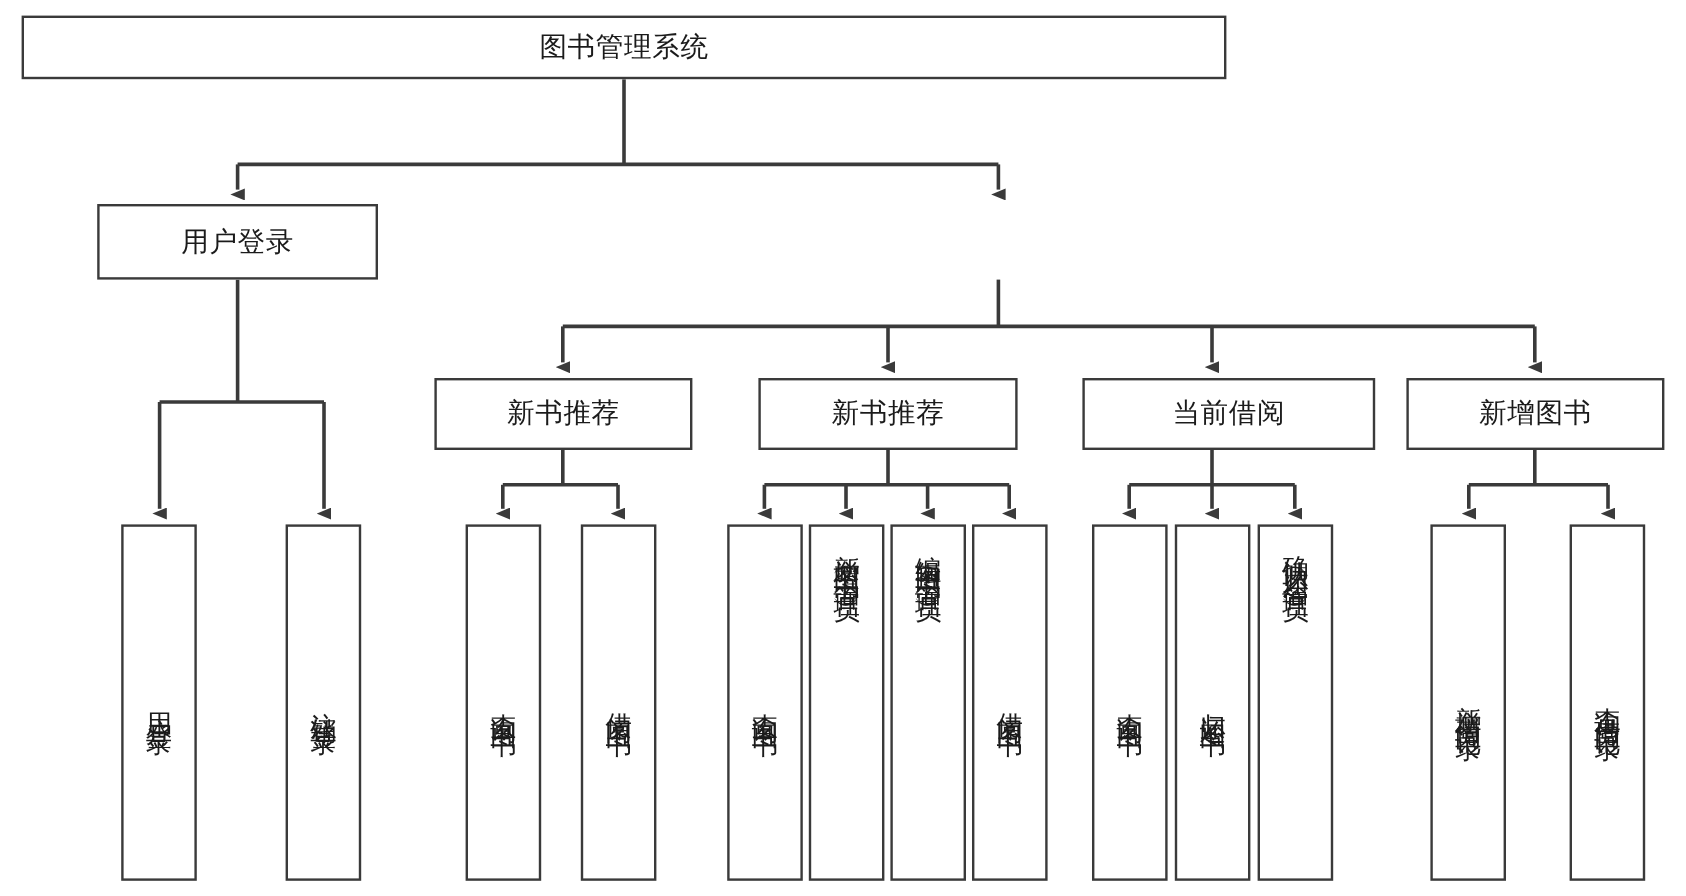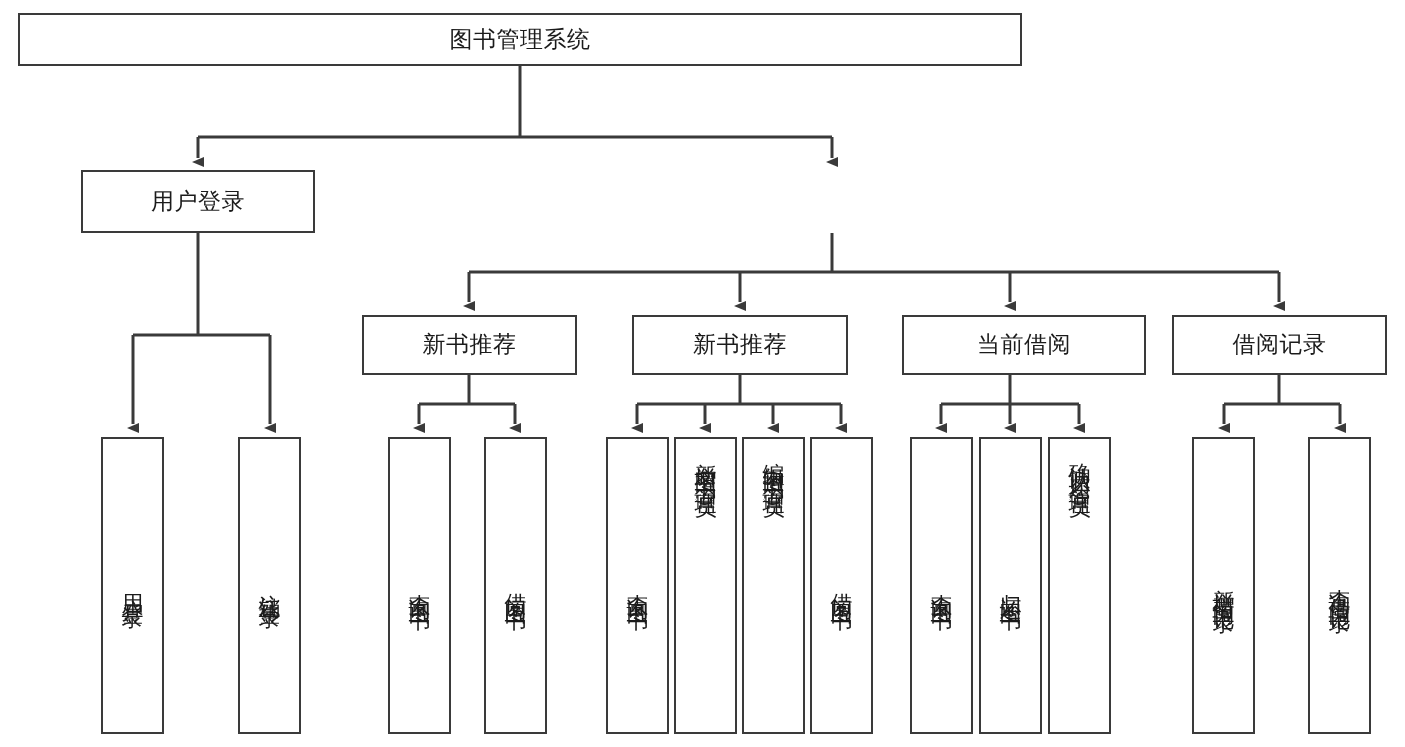--- a/index.html
+++ b/index.html
@@ -143,21 +143,21 @@
   <div class="node horiz" style="left:362px; top:315px; width:215px; height:60px;">
     <span class="label">新书推荐</span>
   </div>
   <div class="node horiz" style="left:632px; top:315px; width:216px; height:60px;">
     <span class="label">新书推荐</span>
   </div>
   <div class="node horiz" style="left:902px; top:315px; width:244px; height:60px;">
     <span class="label">当前借阅</span>
   </div>
   <div class="node horiz" style="left:1172px; top:315px; width:215px; height:60px;">
-    <span class="label">借阅记录</span>
+    <span class="label">新增图书</span>
   </div>
 
   <div class="node vert" style="left:101px; top:437px; width:63px; height:297px;">
     <span class="label">用户登录</span>
   </div>
   <div class="node vert" style="left:238px; top:437px; width:63px; height:297px;">
     <span class="label">注销登录</span>
   </div>
 
   <div class="node vert" style="left:388px; top:437px; width:63px; height:297px;">

